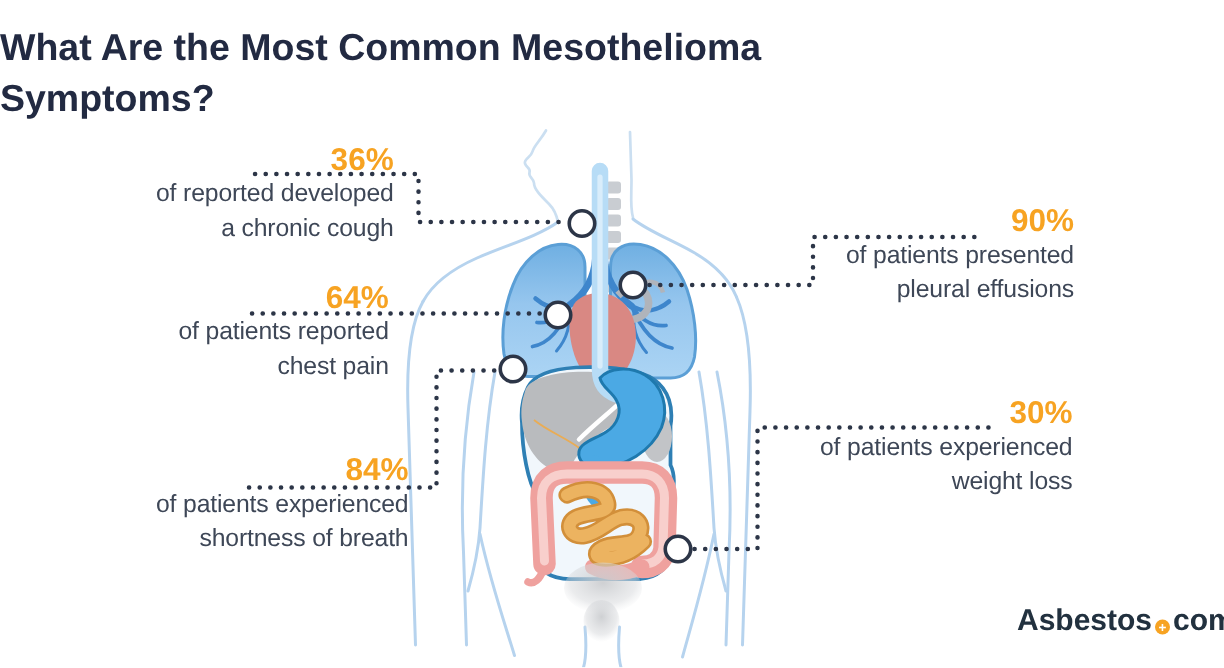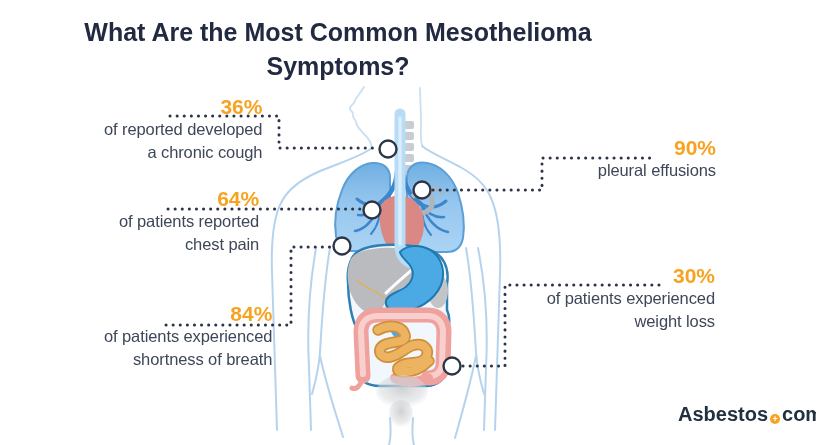--- a/index.html
+++ b/index.html
@@ -5,21 +5,20 @@
   html,body{margin:0;padding:0;background:#ffffff;}
   .canvas{
     position:relative;
     width:816px;height:445px;
     background:#ffffff;
     overflow:hidden;
     font-family:"Liberation Sans","DejaVu Sans",sans-serif;
   }
   .title{
     position:absolute;top:15px;left:0;width:676px;
-    text-align:center;
     font-size:25px;line-height:34px;font-weight:700;
     color:#222A42;margin:0;
   }
   .title span{display:block;}
   .body-svg{position:absolute;left:0;top:0;width:816px;height:445px;}
   .callout{position:absolute;}
   .callout .pct{
     font-size:21px;font-weight:700;color:#F7A322;line-height:23px;
   }
   .callout .desc{
@@ -188,20 +187,21 @@
   </div>
 
   <div class="callout left c2">
     <div class="pct">84%</div>
     <div class="desc">of patients experienced</div>
     <div class="desc">shortness of breath</div>
   </div>
 
   <div class="callout right c3">
     <div class="pct">90%</div>
+    <div class="desc">of patients presented</div>
     <div class="desc">pleural effusions</div>
   </div>
 
   <div class="callout right c4">
     <div class="pct">30%</div>
     <div class="desc">of patients experienced</div>
     <div class="desc">weight loss</div>
   </div>
 
   <div class="logo">

